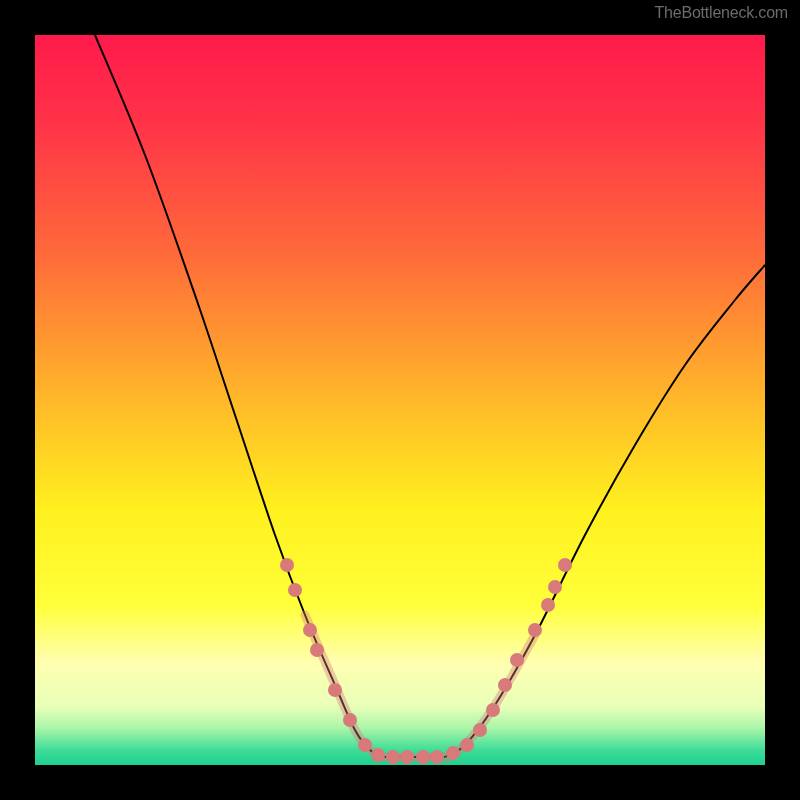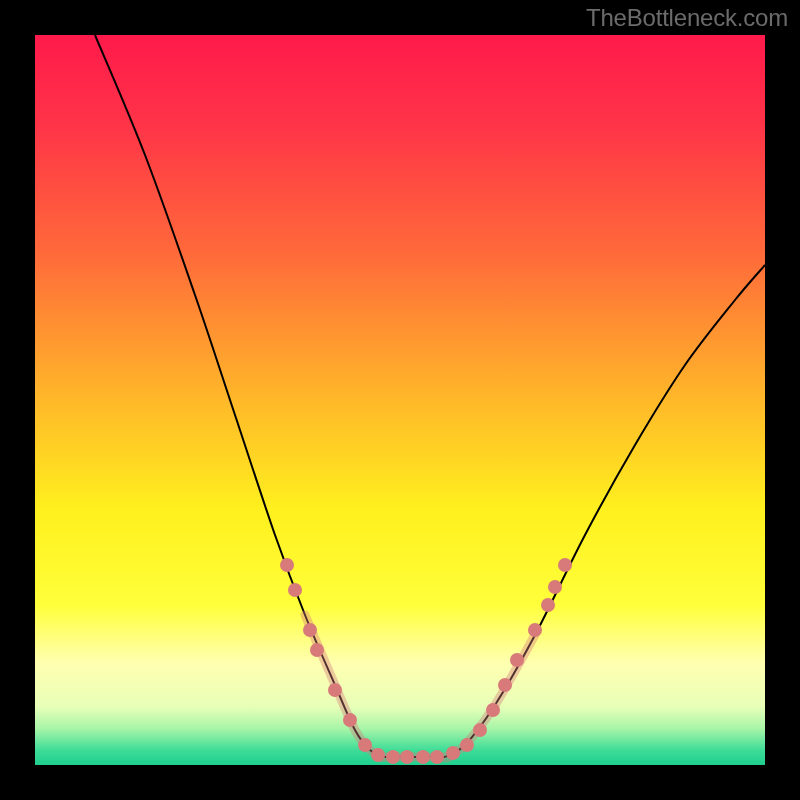--- a/index.html
+++ b/index.html
@@ -10,21 +10,21 @@
     background: #000;
     position: relative;
     overflow: hidden;
     font-family: Arial, Helvetica, sans-serif;
   }
   .watermark {
     position: absolute;
     top: 4px;
     right: 12px;
     color: #6b6b6b;
-    font-size: 24px;
+    font-size: 16px;
     font-weight: 500;
     z-index: 10;
     letter-spacing: -0.2px;
   }
   .plot-area {
     position: absolute;
     left: 35px;
     top: 35px;
     width: 730px;
     height: 730px;

